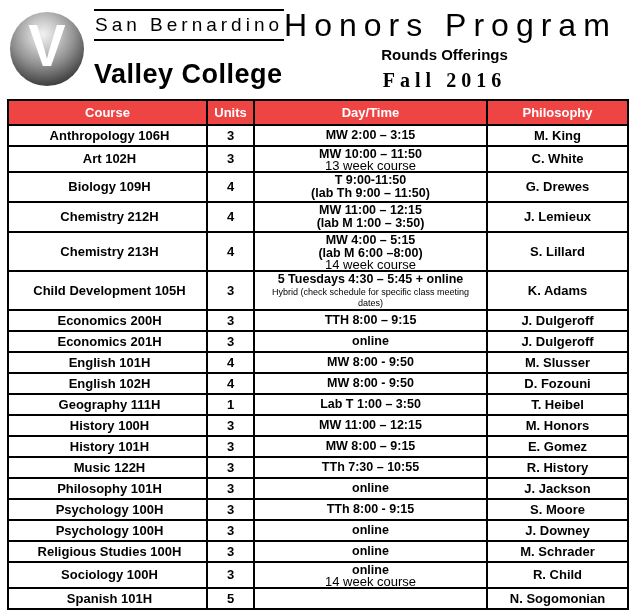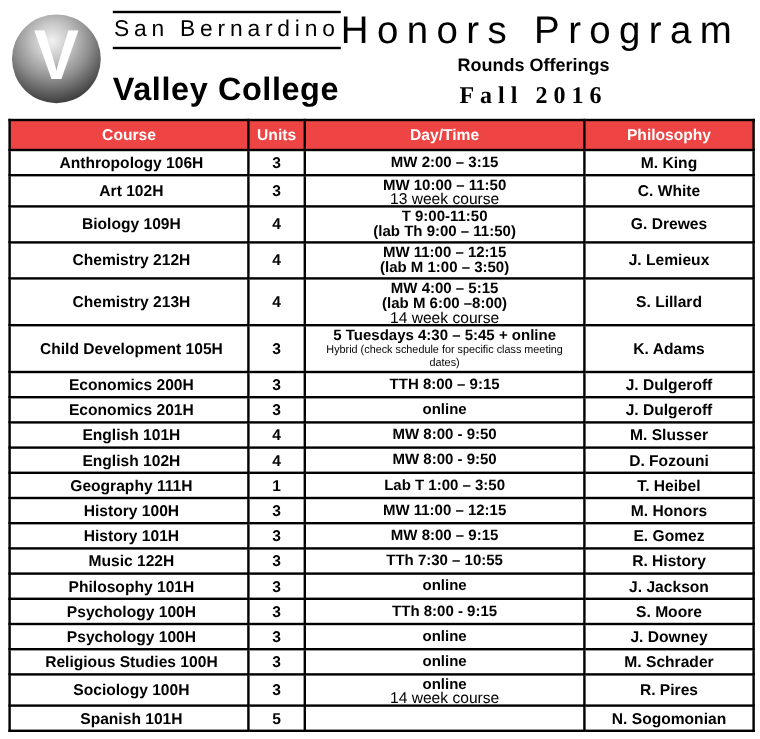--- a/index.html
+++ b/index.html
@@ -260,21 +260,21 @@
           </td>
           <td class="c-professor">M. Schrader</td>
         </tr>
         <tr>
           <td class="c-course">Sociology 100H</td>
           <td class="c-units">3</td>
           <td class="c-daytime">
             <div class="dt-main">online</div>
             <div class="dt-note">14 week course</div>
           </td>
-          <td class="c-professor">R. Pires</td>
+          <td class="c-professor">R. Child</td>
         </tr>
         <tr>
           <td class="c-course">Spanish 101H</td>
           <td class="c-units">5</td>
           <td class="c-daytime"></td>
           <td class="c-professor">N. Sogomonian</td>
         </tr>
       </tbody>
   </table>
 

